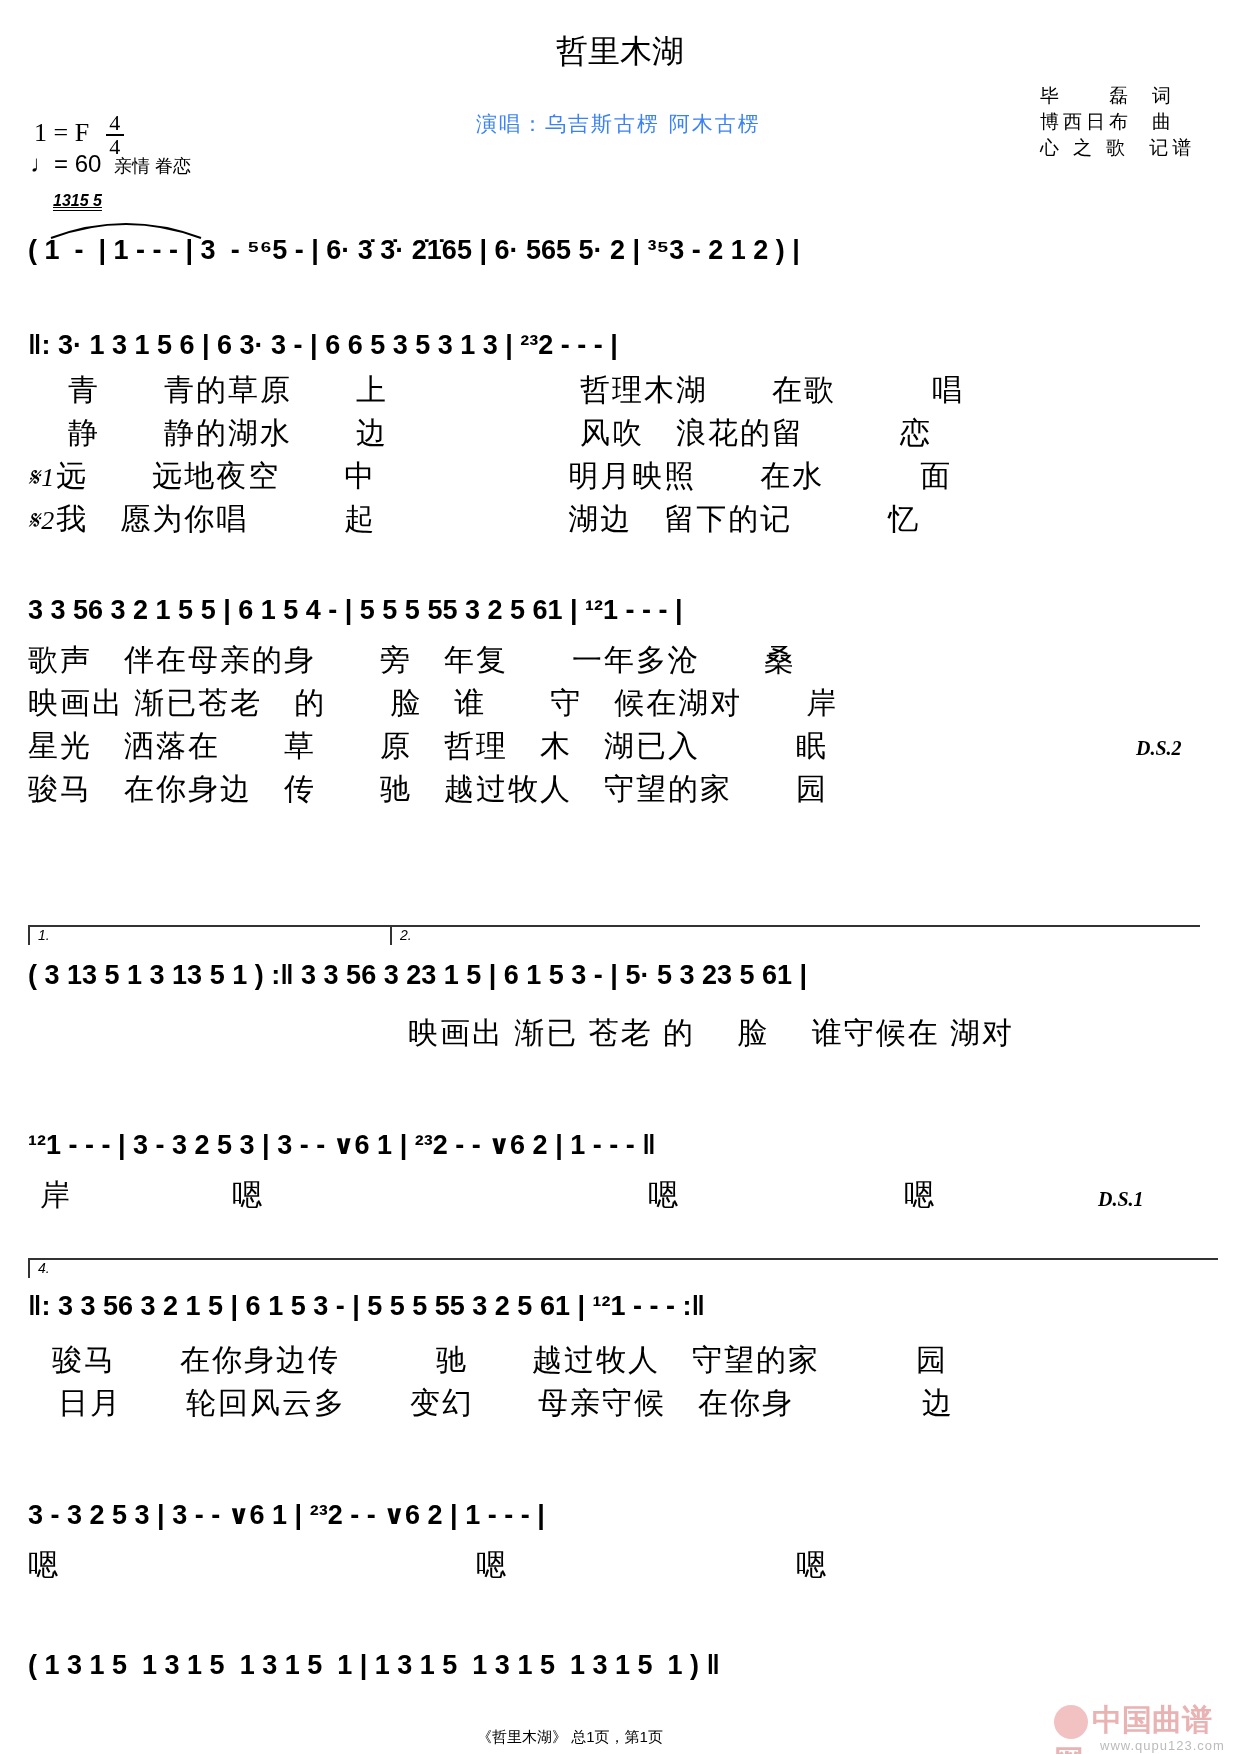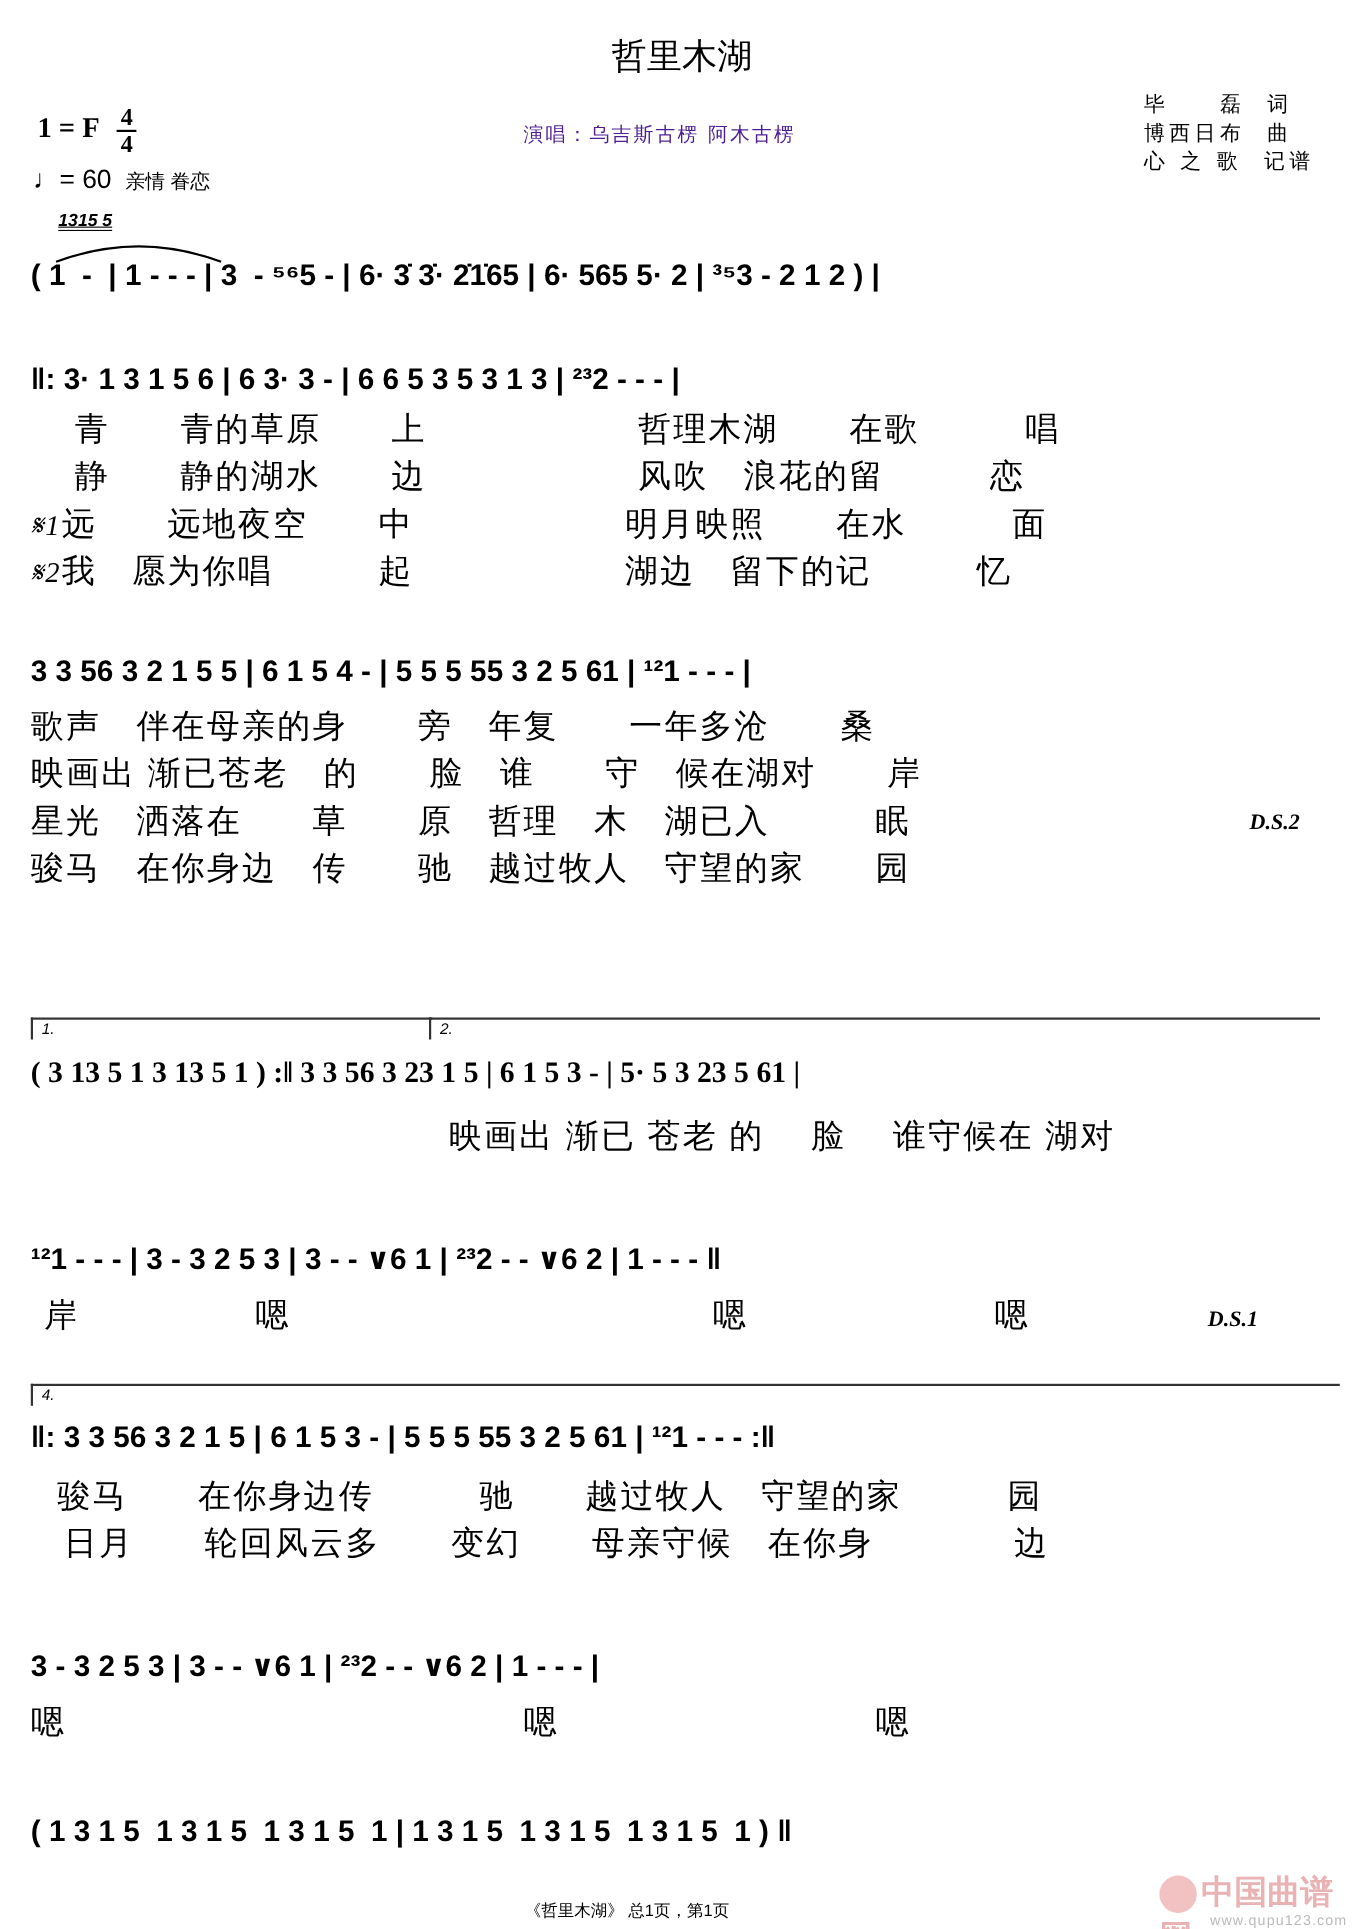--- a/index.html
+++ b/index.html
@@ -1,26 +1,26 @@
 <!DOCTYPE html>
 <html><head>
 <meta charset="utf-8">
 <style>
   html, body { margin: 0; padding: 0; background: #ffffff; }
   body { width: 1240px; height: 1754px; position: relative; overflow: hidden;
          font-family: "Liberation Sans", "DejaVu Sans", sans-serif; color: #000; }
   .abs { position: absolute; }
   .title { left: 0; width: 1240px; top: 30px; text-align: center; font-size: 32px; }
-  .key { left: 34px; top: 96px; font-size: 26px; font-weight: bold; font-family: "Liberation Serif", serif; }
+  .key { left: 34px; top: 112px; font-size: 26px; font-weight: normal; font-family: "Liberation Serif", serif; }
   .key .frac { display: inline-block; vertical-align: middle; text-align: center; line-height: 22px; font-size: 22px; margin-left: 10px; }
   .key .frac span { display: block; }
   .key .frac .bar { border-top: 2px solid #000; width: 18px; margin: 0 auto; }
   .tempo { left: 30px; top: 150px; font-size: 24px; }
   .tempo small { font-size: 18px; margin-left: 6px; }
-  .singer { left: 476px; top: 110px; font-size: 18px; letter-spacing: 2px; color: #4c1d95; font-family: "DejaVu Serif", serif; }
+  .singer { left: 476px; top: 110px; font-size: 21px; letter-spacing: 2px; color: #3b82f6; font-family: "DejaVu Serif", serif; }
   .credits { left: 1040px; top: 82px; font-size: 19px; line-height: 26px; font-family: "DejaVu Serif", serif; letter-spacing: 4px; }
   .credits div { white-space: pre; }
 
   .staff { position: absolute; left: 28px; width: 1184px; }
   .notes { position: absolute; left: 0; right: 0; font-size: 27px; font-weight: bold; white-space: pre; display: flex; align-items: center; }
   .lyric { position: absolute; left: 0; font-size: 30px; letter-spacing: 2px; white-space: pre; }
   .ds { font-family: "Liberation Serif", serif; font-style: italic; font-weight: bold; font-size: 20px; position: absolute; }
   .seg { font-family: "Liberation Serif", serif; font-style: italic; font-size: 26px; }
   .volta { position: absolute; border-top: 2px solid #333; border-left: 2px solid #333; height: 18px; font-size: 14px; font-style: italic; padding-left: 8px; }
   .footer { left: 0; width: 1140px; top: 1728px; text-align: center; font-size: 15px; }
@@ -76,21 +76,21 @@
   <div class="lyric" style="top:55px;">歌声　伴在母亲的身　　旁　年复　　一年多沧　　桑</div>
   <div class="lyric" style="top:98px;">映画出 渐已苍老　的　　脸　谁　　守　候在湖对　　岸</div>
   <div class="lyric" style="top:141px;">星光　洒落在　　草　　原　哲理　木　湖已入　　　眠</div>
   <div class="lyric" style="top:184px;text-align:right;">骏马　在你身边　传　　驰　越过牧人　守望的家　　园</div>
   <div class="ds" style="left:1108px; top:152px;">D.S.2</div>
 </div>
 
 <div class="staff" style="top:925px;">
   <div class="volta" style="left:0; top:0; width:355px;">1.</div>
   <div class="volta" style="left:362px; top:0; width:800px;">2.</div>
-  <div class="notes" style="top:30px; height:40px;font-family:Liberation Serif, serif;">( 3 13 5 1 3 13 5 1 ) :‖ 3 3 56 3 23 1 5 | 6 1 5 3 - | 5· 5 3 23 5 61 |</div>
+  <div class="notes" style="top:30px; height:40px;">( 3 13 5 1 3 13 5 1 ) :‖ 3 3 56 3 23 1 5 | 6 1 5 3 - | 5· 5 3 23 5 61 |</div>
   <div class="lyric" style="top:88px; left:380px;">映画出 渐已 苍老 的　 脸　 谁守候在 湖对</div>
 </div>
 
 <div class="staff" style="top:1120px;">
   <div class="notes" style="top:5px; height:40px;">¹²1 - - - | 3 - 3 2 5 3 | 3 - - ∨6 1 | ²³2 - - ∨6 2 | 1 - - - ‖</div>
   <div class="lyric" style="top:55px; left:12px;">岸　　　　　嗯　　　　　　　　　　　　嗯　　　　　　　嗯</div>
   <div class="ds" style="left:1070px; top:68px;">D.S.1</div>
 </div>
 
 <div class="staff" style="top:1258px;">

